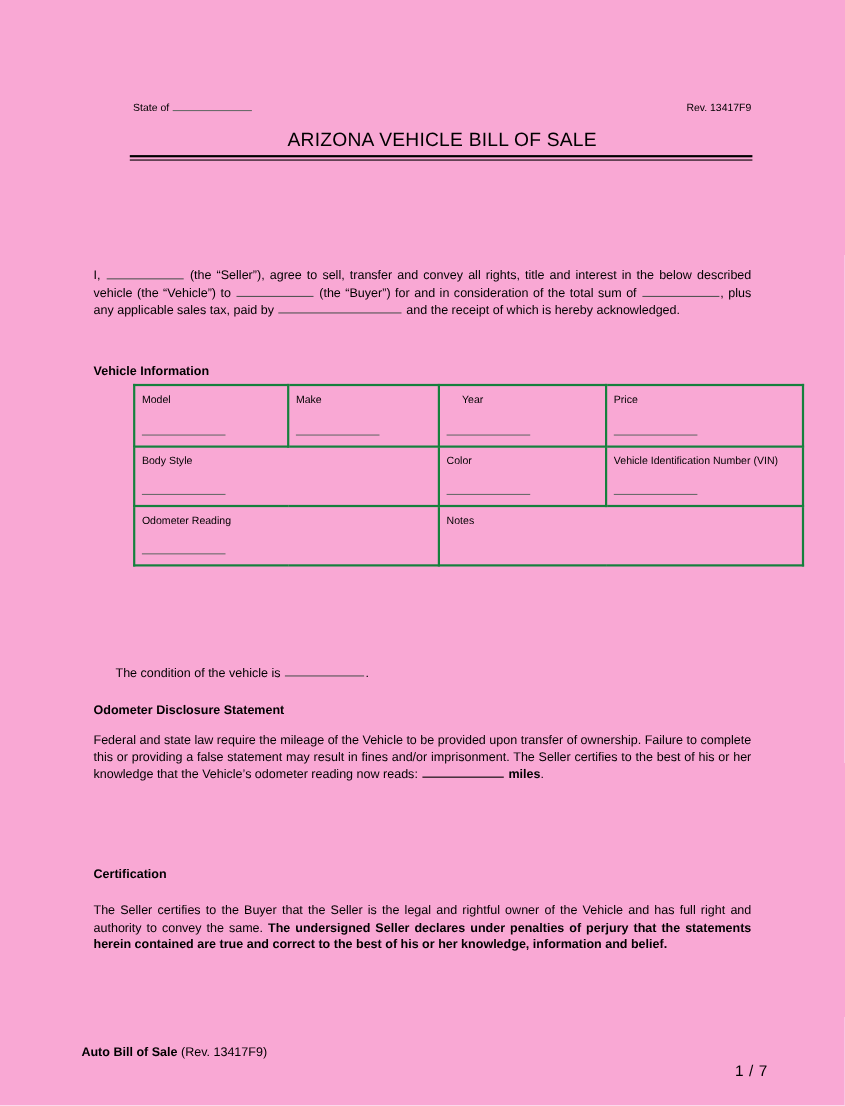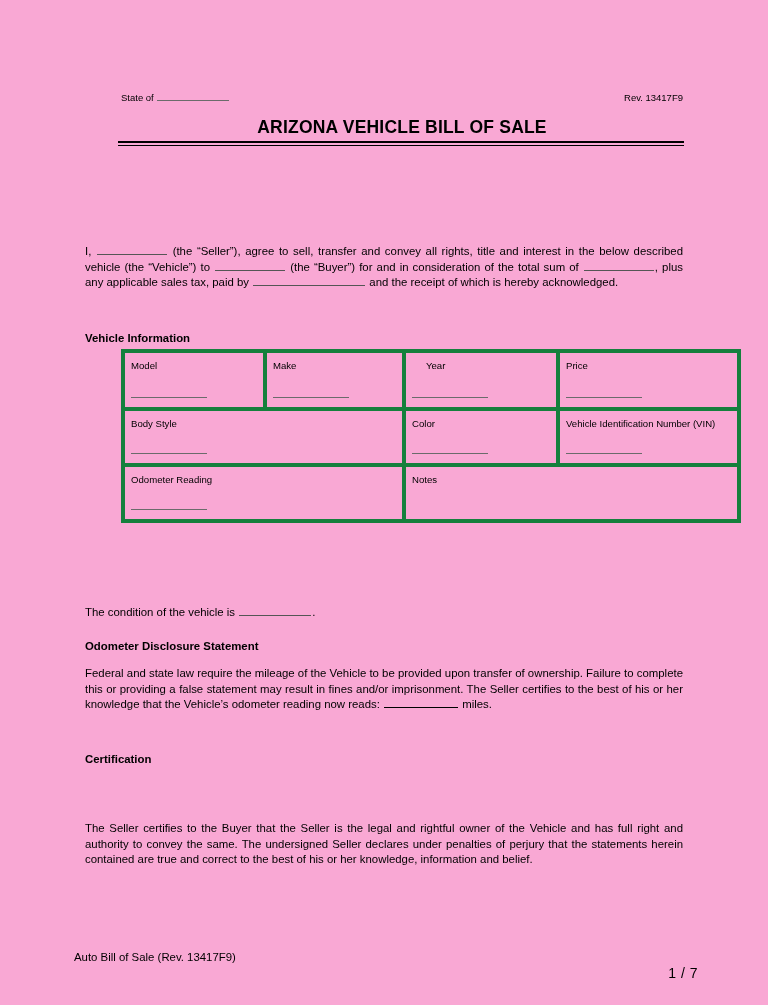--- a/index.html
+++ b/index.html
@@ -40,21 +40,21 @@
   .hdr-state { white-space: pre; }
   .hdr-rev { white-space: pre; }
 
   .doc-title {
     position: absolute;
     left: 121px;
     top: 117px;
     width: 562px;
     text-align: center;
     font-size: 17.5px;
-    font-weight: bold;
+    font-weight: normal;
     letter-spacing: 0.2px;
   }
   .title-rule {
     position: absolute;
     left: 118px;
     top: 141px;
     width: 566px;
     height: 0;
     border-top: 2.5px solid #000;
     border-bottom: 1px solid #000;
@@ -87,34 +87,34 @@
     height: 9px;
     margin: 0 1px;
     vertical-align: baseline;
   }
   .blank.b-sm { width: 70px; }
   .blank.b-md { width: 72px; }
   .blank.b-lg { width: 112px; }
   .blank.b-state { width: 72px; border-bottom-color: #6b6b6b; }
   .blank.b-bold { border-bottom: 1.6px solid #000; width: 74px; }
 
-  b, strong { font-weight: normal; }
+  b, strong { font-weight: bold; }
 
   
   .vtable {
     position: absolute;
     left: 121px;
     top: 349px;
     width: 562px;
     border-collapse: collapse;
     table-layout: fixed;
     border: 1.6px solid #000;
   }
   .vtable td {
-    border: 4px solid #15803d;
+    border: 2px solid #15803d;
     vertical-align: top;
     padding: 7px 0 0 6px;
     font-size: 9.6px;
     line-height: 12px;
     height: 50px;
     position: relative;
   }
   .vtable td .cell-label { display: block; }
   .vtable td .cell-blank {
     position: absolute;
@@ -210,34 +210,34 @@
             <span class="cell-label">Odometer Reading</span>
             <span class="cell-blank"></span>
           </td>
       <td colspan="2">
             <span class="cell-label">Notes</span>
           </td>
     </tr>
   </tbody>
     </table>
 
-  <div class="para left" style="top:605px;">
+  <div class="para left" style="top:605px;margin-left:20px;">
     <span>The condition of the vehicle is</span>
     <span class="blank b-md"></span><span>.</span>
   </div>
 
   <div class="heading" style="top:639px;">Odometer Disclosure Statement</div>
 
   <div class="para" style="top:666px;">
     <span>Federal and state law require the mileage of the Vehicle to be provided upon transfer of ownership. Failure to complete this or providing a false statement may result in fines and/or imprisonment. The Seller certifies to the best of his or her knowledge that the Vehicle’s odometer reading now reads:</span>
     <span class="blank b-bold"></span>
     <b>miles</b><span>.</span>
   </div>
 
 
-  <div class="heading" style="top:752px;">Certification</div>
+  <div class="heading" style="top:788px;">Certification</div>
 
   <div class="para" style="top:821px;"><span>The Seller certifies to the Buyer that the Seller is the legal and rightful owner of the Vehicle and has full right and authority to convey the same. </span><b>The undersigned Seller declares under penalties of perjury that the statements herein contained are true and correct to the best of his or her knowledge, information and belief.</b></div>
 
   <div class="footer-left"><b>Auto Bill of Sale</b><span> (Rev. 13417F9)</span></div>
   <div class="footer-page">1 / 7</div>
 
 </div>
 
 </body></html>

